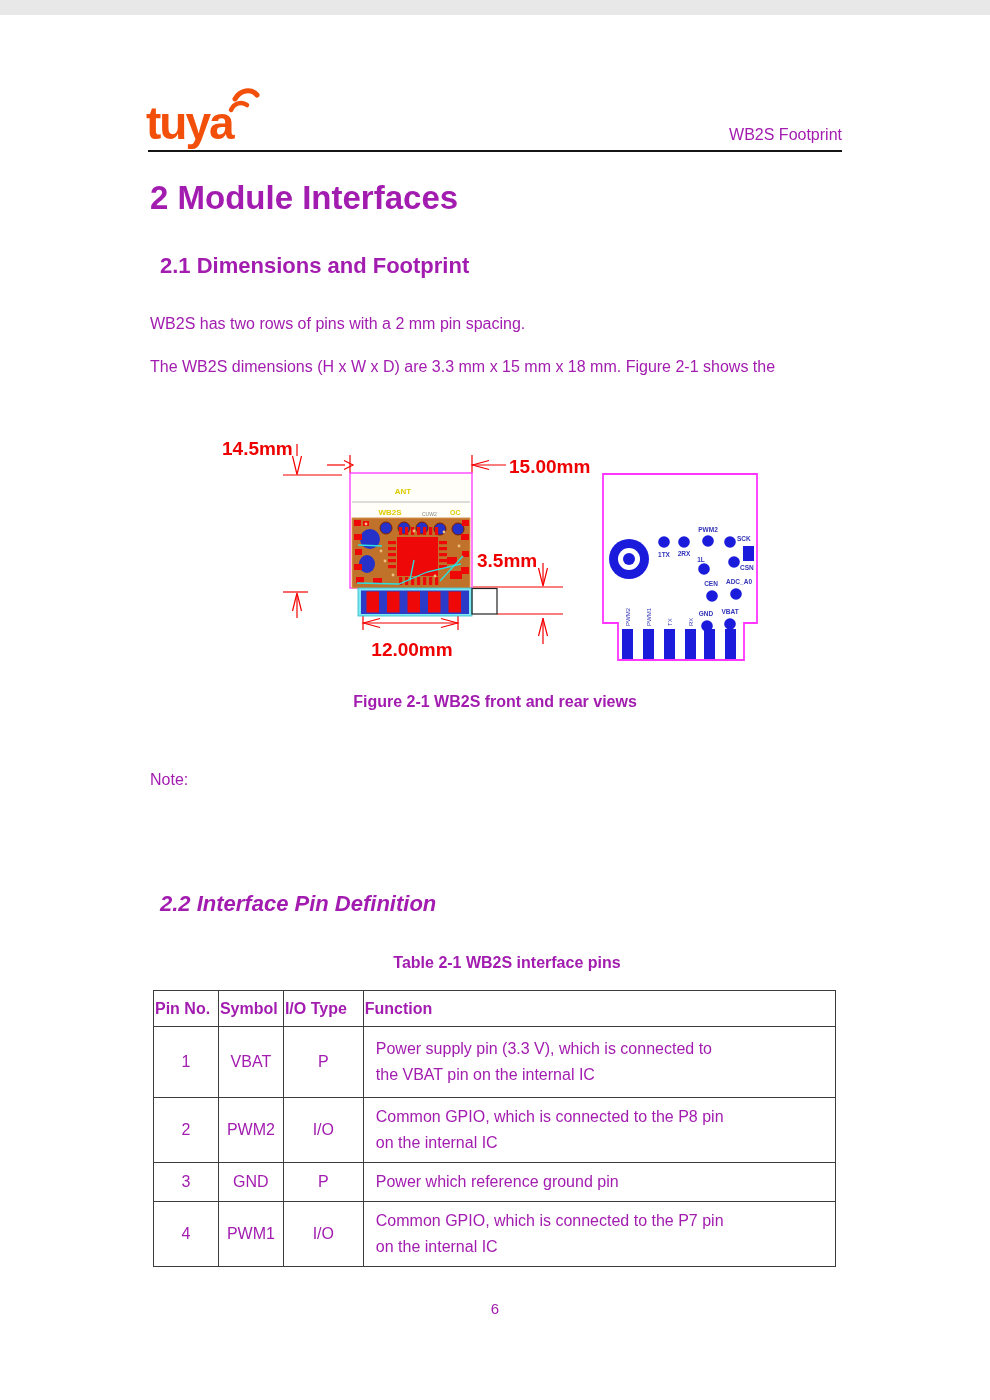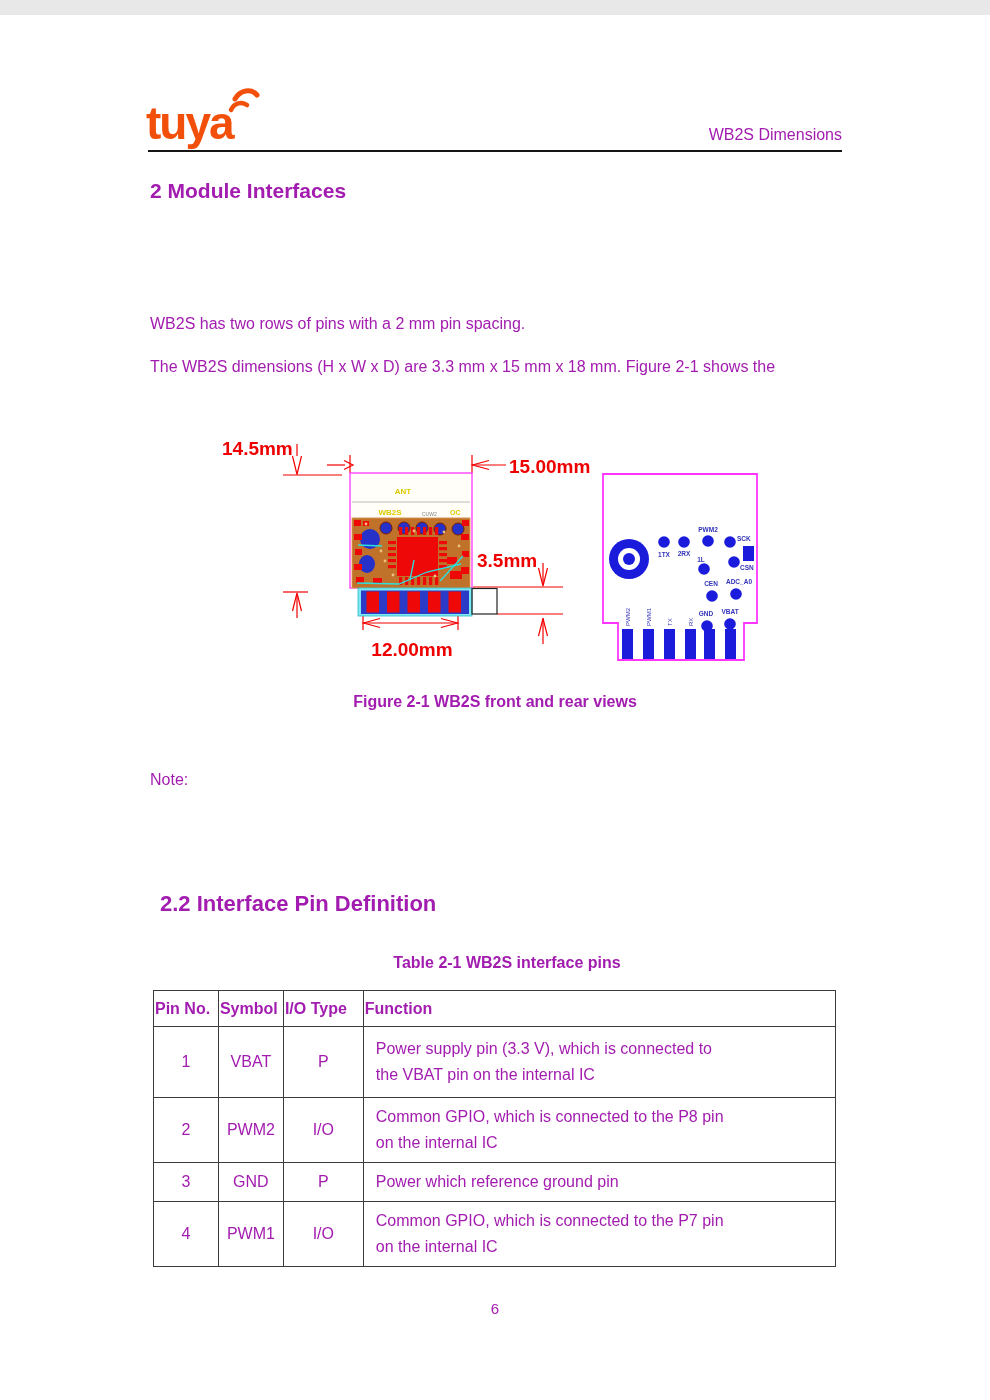--- a/index.html
+++ b/index.html
@@ -1,22 +1,22 @@
 <!DOCTYPE html>
 <html><head>
 <meta charset="utf-8">
 <style>
   html,body{margin:0;padding:0;background:#e8e8e8;}
   .page{position:relative;width:990px;height:1396px;background:#ffffff;
         font-family:"Liberation Sans",sans-serif;color:#a21caf;overflow:hidden;margin:15px auto;}
   .doc-title{position:absolute;right:148px;top:111px;font-size:16px;}
   .rule{position:absolute;left:148px;top:135px;width:694px;height:2px;background:#151515;}
-  .h1{position:absolute;left:150px;top:164px;font-size:21px;font-weight:bold;}
+  .h1{position:absolute;left:150px;top:164px;font-size:33px;font-weight:bold;}
   .h2a{position:absolute;left:160px;top:238px;font-size:22px;font-weight:bold;}
-  .h2b{position:absolute;left:160px;top:876px;font-size:22px;font-weight:bold;}
+  .h2b{position:absolute;left:160px;top:876px;font-size:22px;font-weight:bold;font-style:italic;}
   .p1{position:absolute;left:150px;top:300px;font-size:16px;}
   .p2{position:absolute;left:150px;top:339px;font-size:16px;line-height:26px;}
   .caption{position:absolute;left:0;top:678px;width:990px;text-align:center;font-size:16px;font-weight:bold;}
   .note-label{position:absolute;left:150px;top:756px;font-size:16px;}
   .note-text{position:absolute;left:150px;top:795px;font-size:16px;line-height:26px;}
   .tbl-caption{position:absolute;left:12px;top:939px;width:990px;text-align:center;font-size:16px;font-weight:bold;}
   table.pins{position:absolute;left:153px;top:975px;width:683px;border-collapse:collapse;font-size:16px;}
   table.pins th,table.pins td{border:1px solid #3c3c3c;}
   table.pins th{font-weight:bold;height:33px;text-align:left;}
   td.c{text-align:center;}
@@ -35,24 +35,25 @@
 
 <div class="page">
 
   <svg class="logo" width="120" height="66" viewBox="0 0 120 66">
     <text x="0" y="54" font-size="46" font-weight="bold" fill="#f2500a" letter-spacing="-2">tuya</text>
     <g stroke="#f2500a" fill="none" stroke-linecap="round">
       <path d="M85,25 c3,-7 11,-9 16,-5" stroke-width="4.5"></path>
       <path d="M89,14 c5,-9 16,-11 22,-4" stroke-width="5"></path>
     </g>
   </svg>
-  <div class="doc-title">WB2S Dimensions</div>
+  <div class="doc-title">WB2S Footprint</div>
   <div class="rule"></div>
 
   <div class="h1">2 Module Interfaces</div>
+  <div class="h2a">2.1 Dimensions and Footprint</div>
   <div class="p1">WB2S has two rows of pins with a 2 mm pin spacing.</div>
   <div class="p2">
     <div>The WB2S dimensions (H x W x D) are 3.3 mm x 15 mm x 18 mm. Figure 2-1 shows the</div>
   </div>
 
   <svg class="figure" width="560" height="248" viewBox="220 415 560 248">
 
     <g stroke="#f40000" stroke-width="1.2" fill="none">
       <path d="M350,440 V458"></path>
       <path d="M472,440 V458"></path>

